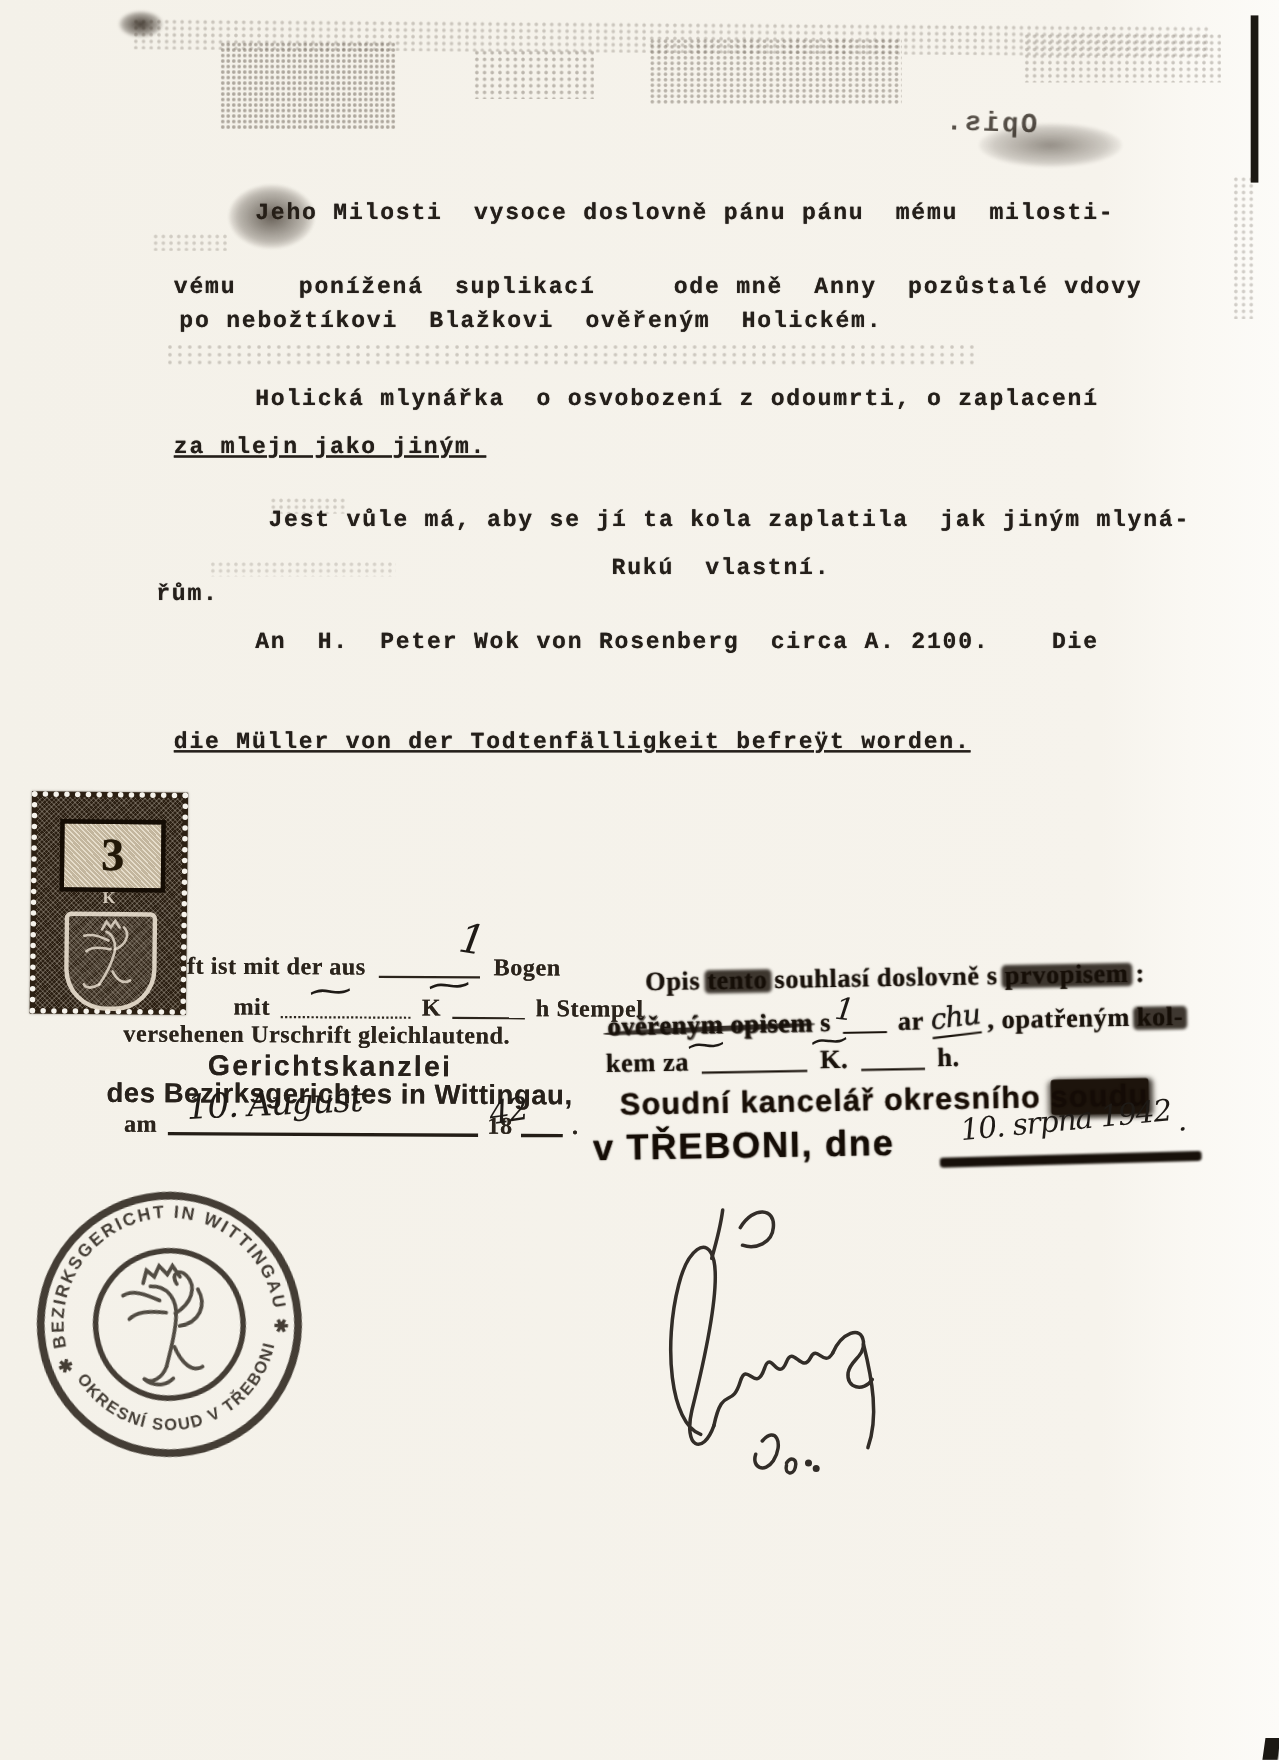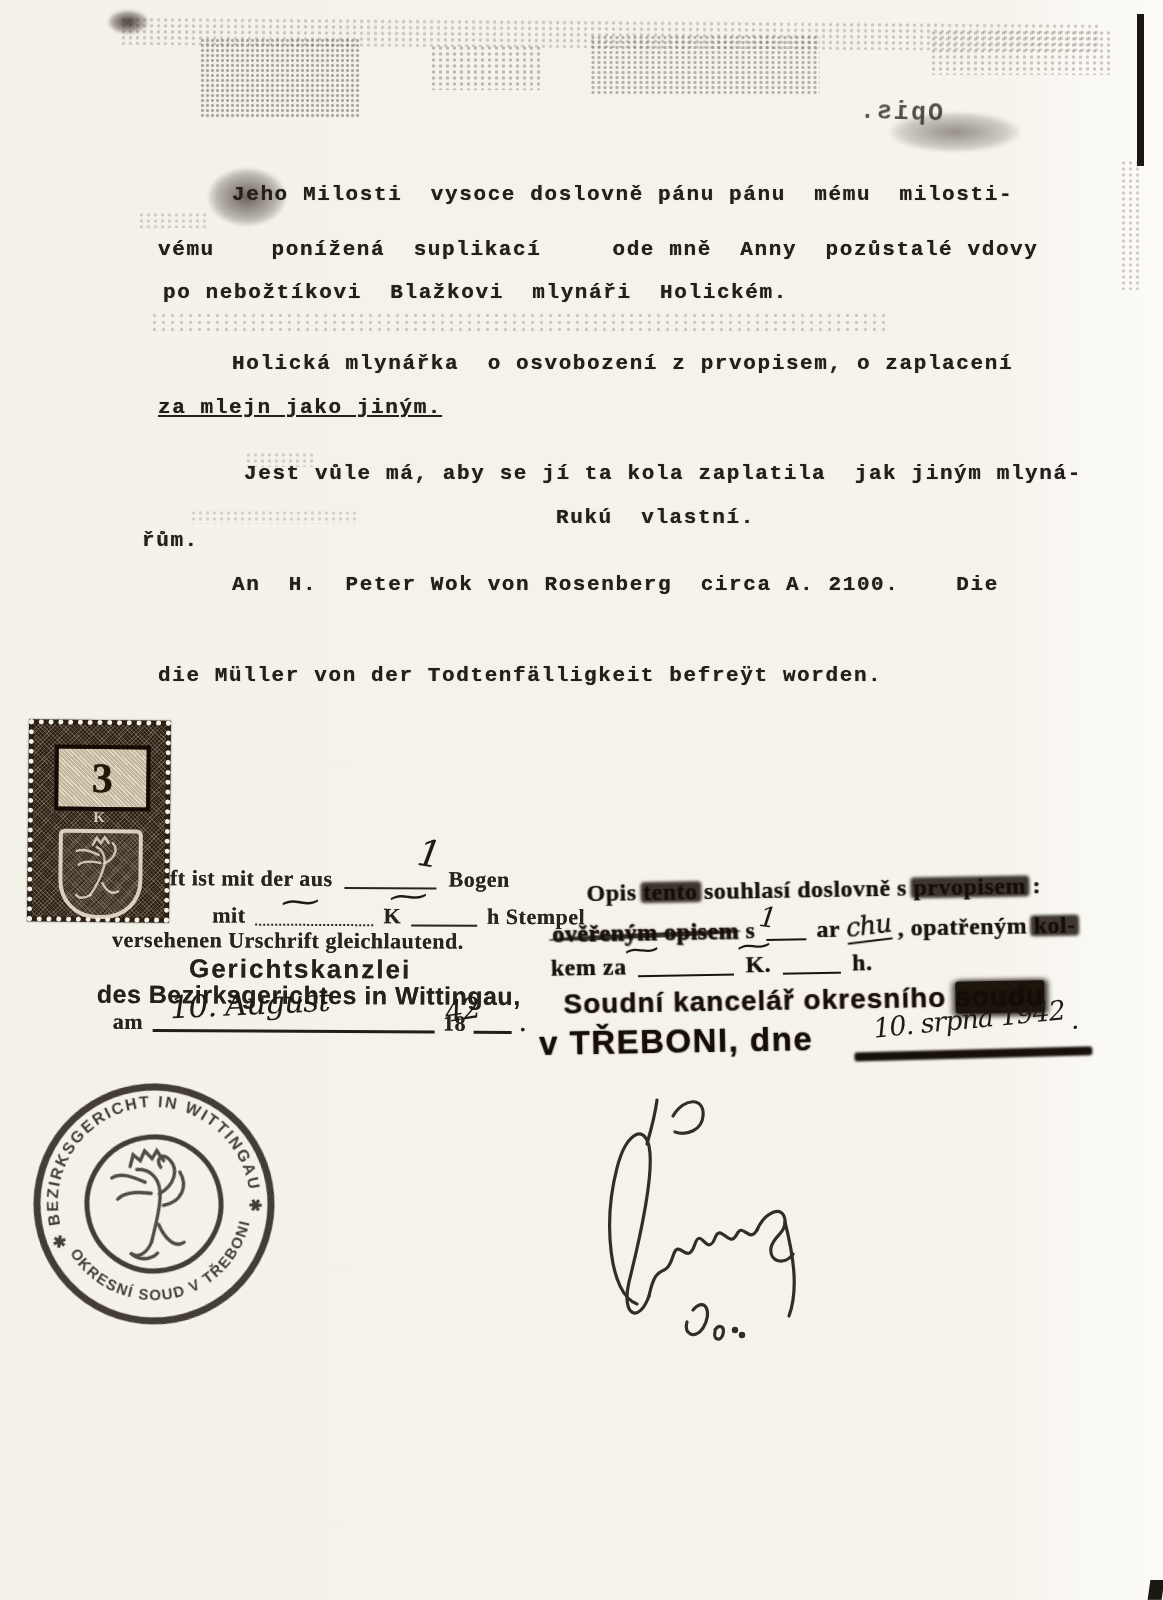--- a/index.html
+++ b/index.html
@@ -136,36 +136,36 @@
 
   <span class="mirror" style="left:858px;top:98px;">Opis.</span>
   <div class="blob" style="left:890px;top:112px;width:130px;height:40px;opacity:.55;"></div>
 
   <div class="edgebar" style="left:1137px;top:14px;width:7px;height:152px;"></div>
   <div class="spk" style="left:1120px;top:160px;width:22px;height:130px;opacity:.4;"></div>
   <div class="edgebar" style="left:1149px;top:1580px;width:14px;height:20px;transform:skewX(-8deg);"></div>
 
   <div class="tw" style="left:232px;top:183px;">Jeho Milosti  vysoce doslovně pánu pánu  mému  milosti-</div>
   <div class="blob" style="left:208px;top:168px;width:78px;height:58px;opacity:.8;"></div>
-  <div class="tw" style="left:158px;top:238px;text-align:center;">vému    ponížená  suplikací     ode mně  Anny  pozůstalé vdovy</div>
-  <div class="tw" style="left:163px;top:281px;">po nebožtíkovi  Blažkovi  mlynáři  Holickém.</div>
+  <div class="tw" style="left:158px;top:250px;text-align:center;">vému    ponížená  suplikací     ode mně  Anny  pozůstalé vdovy</div>
+  <div class="tw" style="left:163px;top:281px;">po nebožtíkovi  Blažkovi  ověřeným  Holickém.</div>
   <div class="spk" style="left:150px;top:312px;width:740px;height:20px;opacity:.4;background-size:9px 7px;"></div>
   <div class="spk" style="left:138px;top:212px;width:70px;height:16px;opacity:.35;"></div>
 
-  <div class="tw" style="left:232px;top:352px;">Holická mlynářka  o osvobození z prvopisem, o zaplacení</div>
+  <div class="tw" style="left:232px;top:352px;">Holická mlynářka  o osvobození z odoumrti, o zaplacení</div>
   <div class="tw" style="left:158px;top:396px;text-decoration:underline;">za mlejn jako jiným.</div>
 
   <div class="spk" style="left:245px;top:452px;width:70px;height:15px;opacity:.35;"></div>
   <div class="tw" style="left:232px;top:462px;margin-left:12px;">Jest vůle má, aby se jí ta kola zaplatila  jak jiným mlyná-</div>
   <div class="tw" style="left:142px;top:508px;margin-top:21px;">řům.</div>
   <div class="spk" style="left:190px;top:510px;width:170px;height:14px;opacity:.3;"></div>
   <div class="tw" style="left:556px;top:506px;">Rukú  vlastní.</div>
 
   <div class="tw" style="left:232px;top:573px;">An  H.  Peter Wok von Rosenberg  circa A. 2100.    Die</div>
-  <div class="tw" style="left:158px;top:664px;">die Müller von der Todtenfälligkeit befreÿt worden.</div>
+  <div class="tw" style="left:158px;top:664px;text-decoration:underline;">die Müller von der Todtenfälligkeit befreÿt worden.</div>
 
   <div class="stamp">
     <div class="stamp-panel">3</div>
     <div class="stamp-k">K</div>
     <div class="stamp-shield">
       <svg width="68" height="74" viewBox="0 0 68 74">
         <g fill="none" stroke="rgba(238,228,212,.8)" stroke-width="2.4" stroke-linecap="round">
           <path d="M30,12 l4,-7 4,5 4,-6 4,6"></path>
           <path d="M34,14 C42,18 44,28 40,38 C37,48 32,56 28,62"></path>
           <path d="M36,22 C28,18 20,16 14,18"></path>

